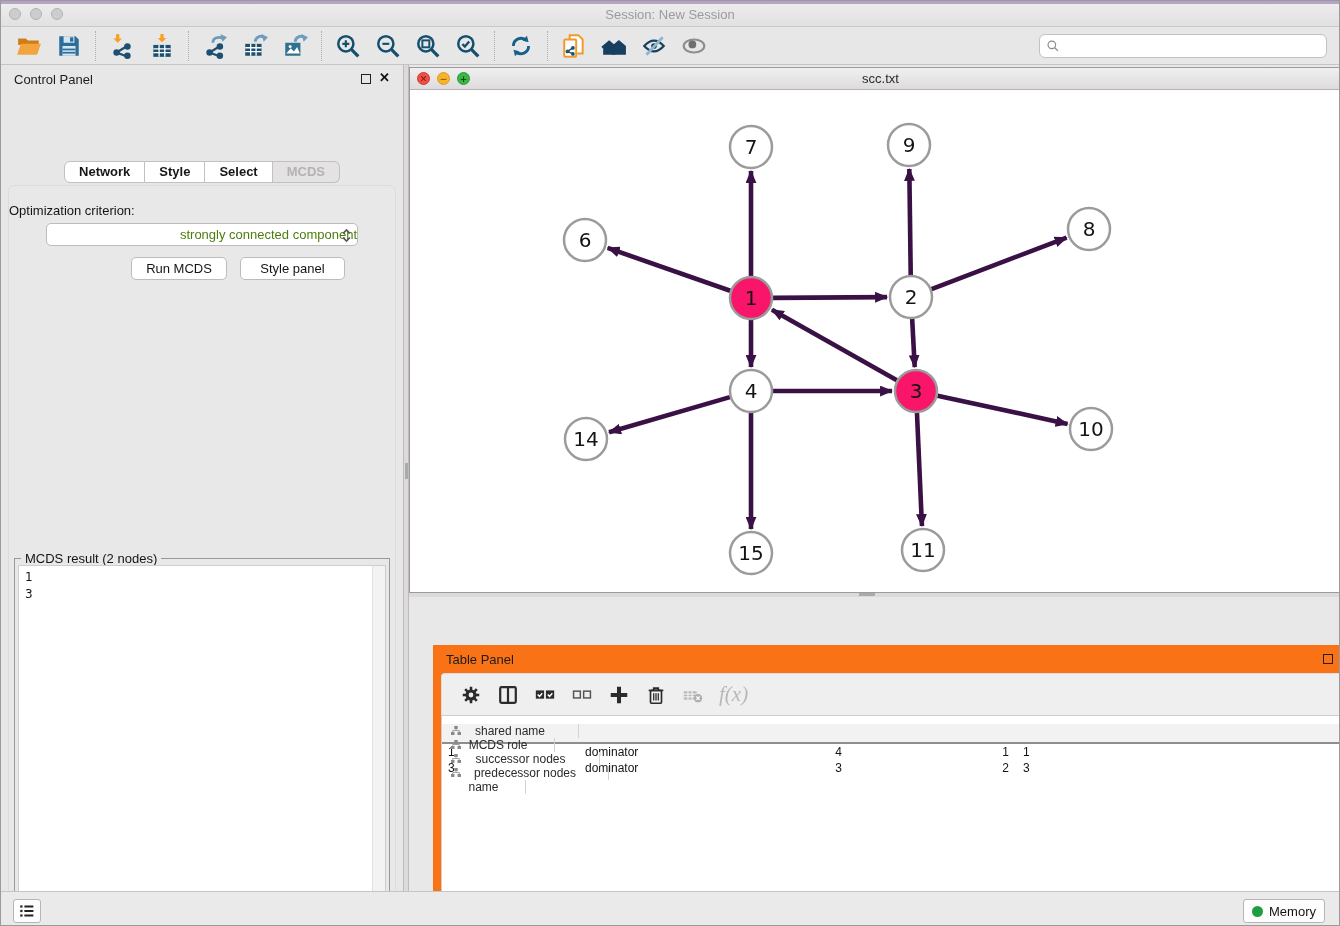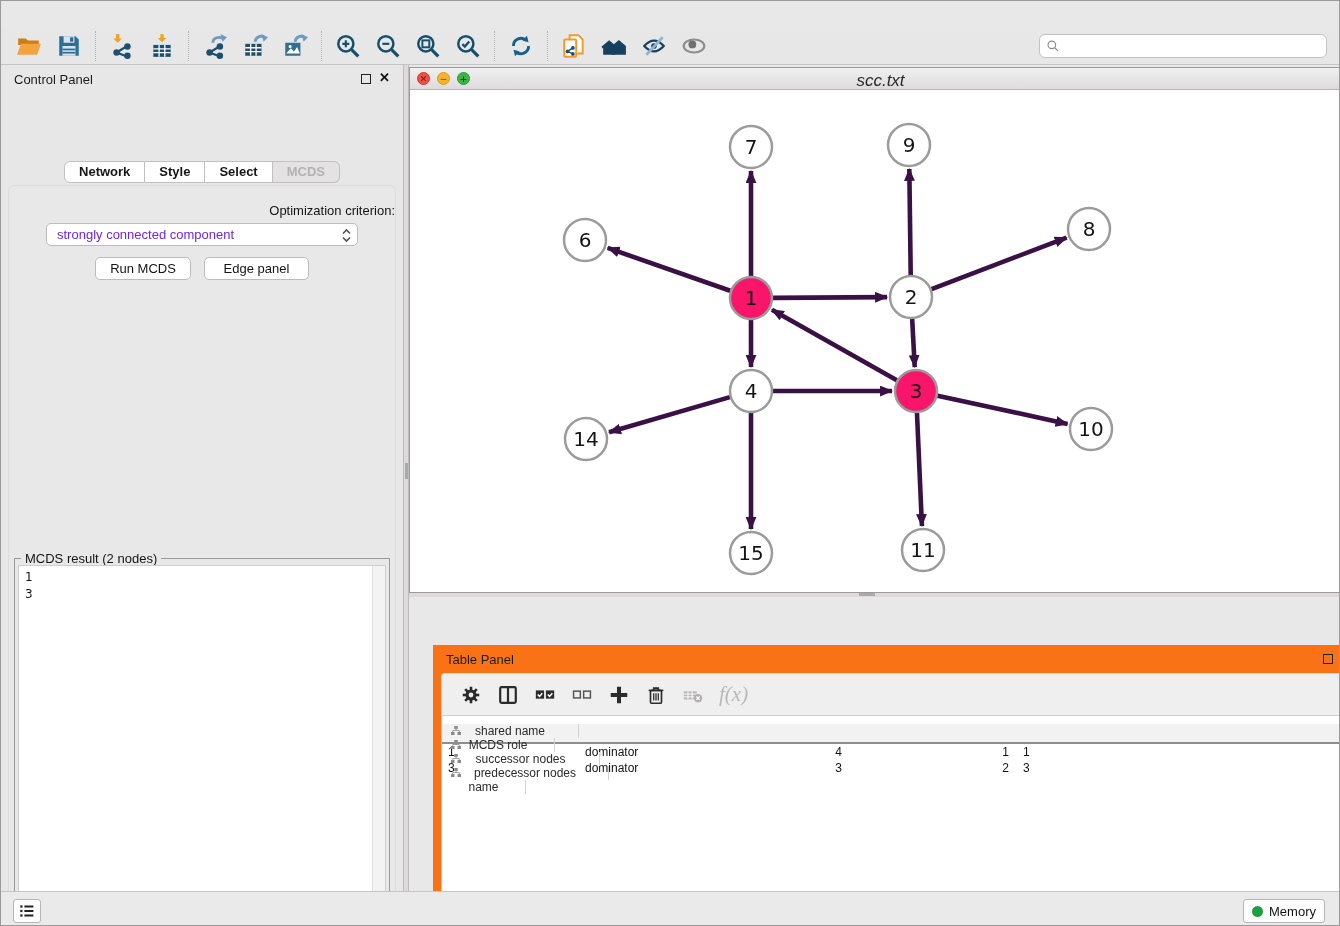--- a/index.html
+++ b/index.html
@@ -32,34 +32,34 @@
 
   
   .seg-bar{display:flex;}
   .seg{height:22px;line-height:20px;padding:0 14px;font-size:13px;font-weight:bold;color:#161616;background:#fff;border:1px solid #c2c0c0;border-left:none;}
   .seg:first-child{border-left:1px solid #c2c0c0;border-radius:6px 0 0 6px;}
   .seg:last-child{border-radius:0 6px 6px 0;}
   .seg.sel{background:#e4e2e2;color:#b4b2b2;}
   .cp-tabs{position:absolute;left:0;top:96px;width:100%;display:flex;justify-content:center;}
 
   .cp-inner{position:absolute;left:7px;top:120px;width:388px;height:762px;background:#e9e8e8;border:1px solid #dddcdc;border-radius:6px;}
-  .opt-label{position:absolute;left:0;width:100%;top:17px;text-align:right;font-size:13px;color:#141414;}
-  .dropdown{position:absolute;left:37px;top:37px;width:312px;height:23px;background:#fff;border:1px solid #bdbbbb;border-radius:5px;font-size:13px;color:#6d28d9;display:flex;align-items:center;padding-left:10px;}
+  .opt-label{position:absolute;left:0;width:100%;top:17px;text-align:left;font-size:13px;color:#141414;}
+  .dropdown{position:absolute;left:37px;top:37px;width:312px;height:23px;background:#fff;border:1px solid #bdbbbb;border-radius:5px;font-size:13px;color:#4d7c0f;display:flex;align-items:center;padding-left:25px;justify-content:flex-end;}
   .dropdown .chev{position:absolute;right:5px;top:3px;}
-  .btn{position:absolute;height:23px;background:#fff;border:1px solid #bdbbbb;border-radius:5px;font-size:13px;color:#141414;text-align:center;line-height:21px;}
+  .btn{position:absolute;height:23px;background:#fff;border:1px solid #bdbbbb;border-radius:5px;font-size:13px;color:#141414;text-align:center;line-height:21px;margin-left:36px;}
 
   .result-group{position:absolute;left:5px;top:372px;width:376px;height:378px;border:1px solid #9a9898;}
   .result-label{position:absolute;left:6px;top:-8px;background:#e9e8e8;padding:0 4px;font-size:13px;color:#141414;}
   .result-area{position:absolute;left:3px;top:6px;right:3px;bottom:3px;background:#fff;border:1px solid #cfcdcd;font-family:"DejaVu Sans",sans-serif;font-size:12px;color:#141414;padding:3px 6px;line-height:17px;white-space:pre;}
   .result-scroll{position:absolute;right:4px;top:7px;width:13px;bottom:4px;background:#f4f3f3;border-left:1px solid #e2e0e0;}
 
   
   .net-window{position:absolute;left:408px;top:66px;width:931px;height:526px;border:1px solid #9c9a9a;background:#fff;}
   .net-titlebar{position:absolute;left:0;top:0;width:100%;height:22px;background:linear-gradient(#f1f0f0,#dddbdb);border-bottom:1px solid #b5b3b3;}
-  .net-title{position:absolute;left:12px;right:0;top:3px;text-align:center;font-size:17px;color:#2a2a2a;font-style:italic;}
+  .net-title{position:absolute;left:12px;right:0;top:3px;text-align:center;font-size:13px;color:#2a2a2a;}
   .light{position:absolute;top:4px;width:13px;height:13px;border-radius:50%;font:bold 9px/13px "DejaVu Sans",sans-serif;text-align:center;}
   .light.red{background:#ec5148;border:1px solid #d0382f;color:#7e1510;}
   .light.yellow{background:#f6b42e;border:1px solid #dd9a1c;color:#8e5e07;}
   .light.green{background:#3db546;border:1px solid #2d9b36;color:#0c4f12;}
   .net-canvas{position:absolute;left:0;top:22px;width:929px;height:502px;background:#fff;}
   .h-splitter{position:absolute;left:408px;top:592px;width:932px;height:4px;background:#dcdada;}
   .h-grip{position:absolute;left:450px;top:0px;width:16px;height:3px;background:#aaa;}
 
   
   .table-panel{position:absolute;left:432px;top:596px;width:932px;height:294px;background:#f97316;margin-top:48px;}
@@ -79,20 +79,27 @@
   .statusbar{position:absolute;left:0;top:890px;width:100%;height:36px;background:#ebeaea;border-top:1px solid #c6c4c4;}
   .sb-btn{position:absolute;top:7px;height:24px;background:#fdfdfd;border:1px solid #b7b5b5;border-radius:3px;display:flex;align-items:center;justify-content:center;}
   .memdot{width:11px;height:11px;border-radius:50%;background:#1e9e3e;margin-right:6px;}
   .mem-label{font-size:13px;color:#141414;}
 </style>
 </head>
 <body>
 
 <div class="app">
 
+  <div class="titlebar">
+    <div class="topline"></div>
+    <span class="tl-dot" style="left:8px"></span>
+    <span class="tl-dot" style="left:29px"></span>
+    <span class="tl-dot" style="left:50px"></span>
+    <div class="title">Session: New Session</div>
+  </div>
 
   <div class="toolbar">
     <div class="tb-btn">
       <svg viewBox="0 0 24 24">
           <path d="M2 5h7l2 2h10v4H2z" fill="#cf7d15"></path>
           <path d="M1 20l3.5-10H23l-3.5 10z" fill="#f2a43e"></path>
         </svg>
     </div>
     <div class="tb-btn">
       <svg viewBox="0 0 24 24">
@@ -247,21 +254,21 @@
       <div class="opt-label">Optimization criterion:</div>
       <div class="dropdown">
         <span>strongly connected component</span>
         <span class="chev">
           <svg width="11" height="17" viewBox="0 0 11 17">
               <path d="M2 6.5L5.5 3 9 6.5M2 10.5L5.5 14 9 10.5" stroke="#555" stroke-width="1.7" fill="none"></path>
             </svg>
         </span>
       </div>
       <div class="btn" style="left:86px;top:71px;width:96px;">Run MCDS</div>
-      <div class="btn" style="left:195px;top:71px;width:105px;">Edge panel</div>
+      <div class="btn" style="left:195px;top:71px;width:105px;">Style panel</div>
 
       <div class="result-group">
         <span class="result-label">MCDS result (2 nodes)</span>
         <div class="result-area" id="result-area">1
 3</div>
         <div class="result-scroll"></div>
       </div>
     </div>
   </div>
   <div class="v-splitter">

